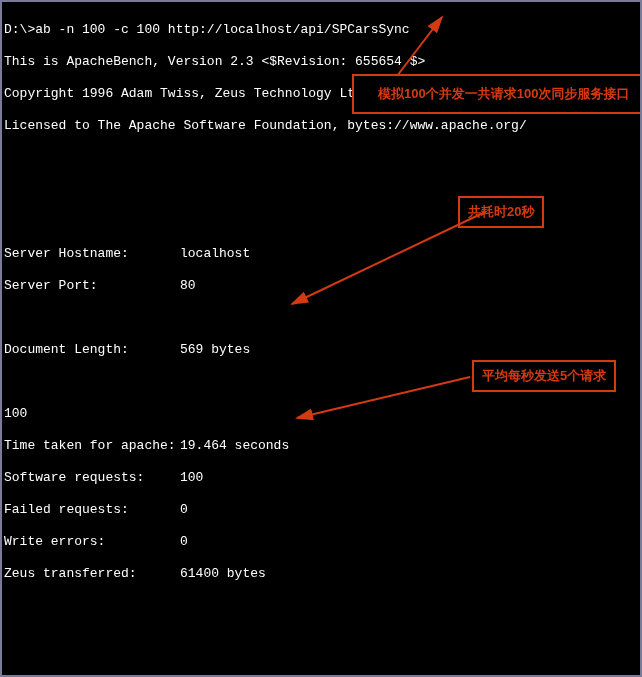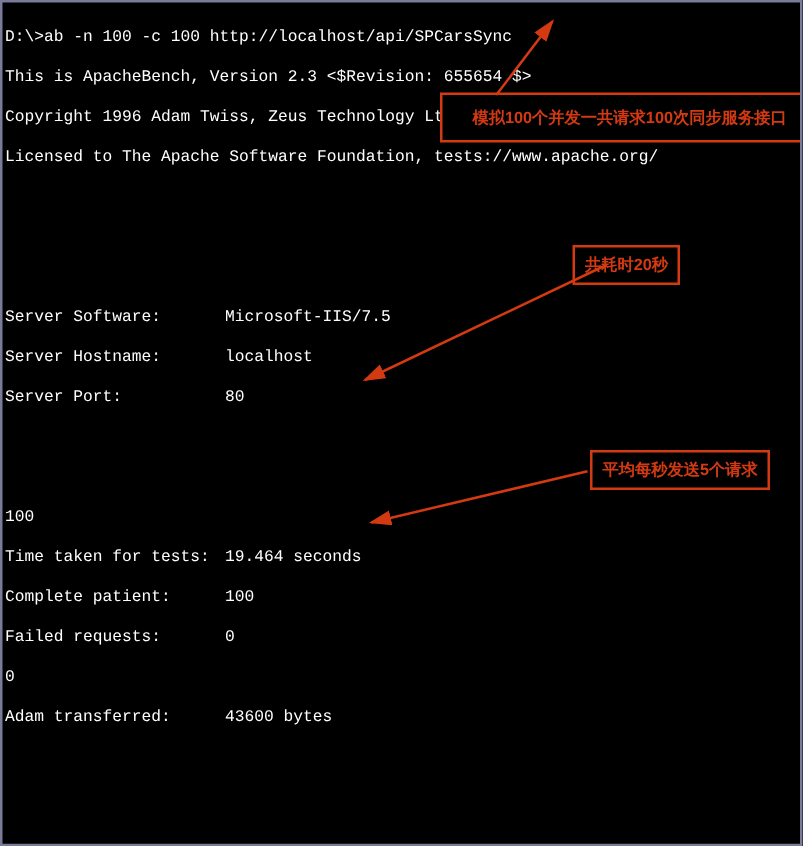--- a/index.html
+++ b/index.html
@@ -49,35 +49,35 @@
     pointer-events:none;
   }
 </style>
 </head>
 <body>
 
 <div class="terminal">
 <span class="line">D:\&gt;ab -n 100 -c 100 http://localhost/api/SPCarsSync</span>
 <span class="line">This is ApacheBench, Version 2.3 &lt;$Revision: 655654 $&gt;</span>
 <span class="line">Copyright 1996 Adam Twiss, Zeus Technology Ltd, http://www.zeustech.net/</span>
-<span class="line">Licensed to The Apache Software Foundation, tests://www.apache.org/</span>
+<span class="line">Licensed to The Apache Software Foundation, bytes://www.apache.org/</span>
 <span class="line"> </span>
 <span class="line"> </span>
 <span class="line"> </span>
-<span class="kv"><span class="k">Server Software:</span><span class="v">Microsoft-IIS/7.5</span></span>
 <span class="kv"><span class="k">Server Hostname:</span><span class="v">localhost</span></span>
 <span class="kv"><span class="k">Server Port:</span><span class="v">80</span></span>
 <span class="line"> </span>
+<span class="kv"><span class="k">Document Length:</span><span class="v">569 bytes</span></span>
 <span class="line"> </span>
 <span class="kv"><span class="v">100</span></span>
-<span class="kv"><span class="k">Time taken for tests:</span><span class="v">19.464 seconds</span></span>
-<span class="kv"><span class="k">Complete patient:</span><span class="v">100</span></span>
+<span class="kv"><span class="k">Time taken for apache:</span><span class="v">19.464 seconds</span></span>
+<span class="kv"><span class="k">Software requests:</span><span class="v">100</span></span>
 <span class="kv"><span class="k">Failed requests:</span><span class="v">0</span></span>
-<span class="kv"><span class="v">0</span></span>
-<span class="kv"><span class="k">Adam transferred:</span><span class="v">43600 bytes</span></span>
+<span class="kv"><span class="k">Write errors:</span><span class="v">0</span></span>
+<span class="kv"><span class="k">Zeus transferred:</span><span class="v">61400 bytes</span></span>
 
 
 
 
 
 
 
 
 
 

